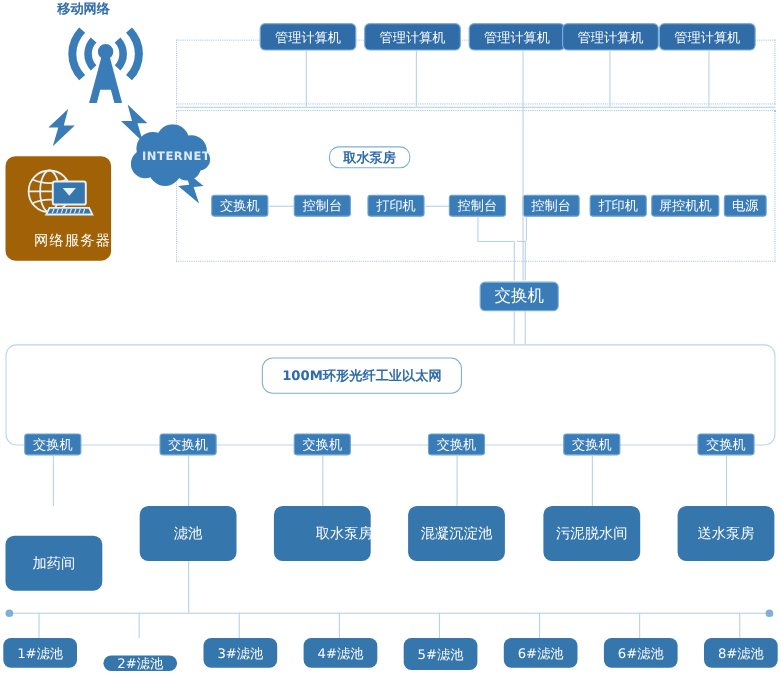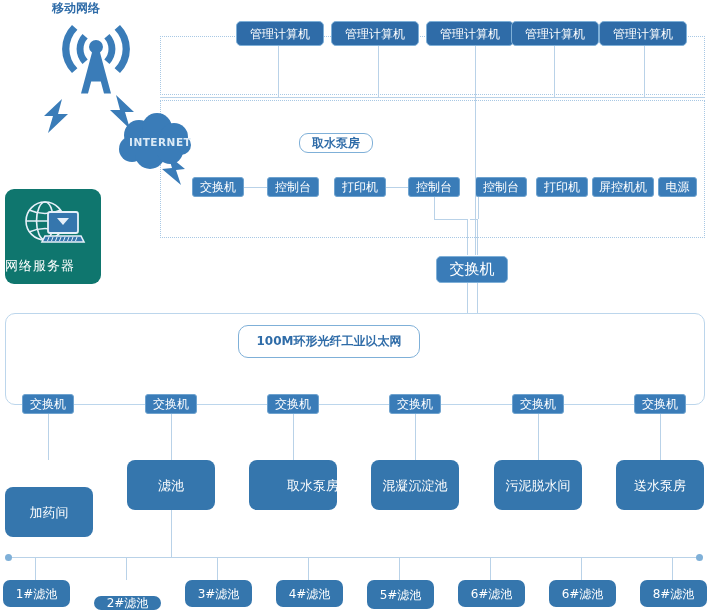--- a/index.html
+++ b/index.html
@@ -65,24 +65,23 @@
   .vline{position:absolute;width:1px;background:#b9d2e8;}
   .hline{position:absolute;height:1px;background:#b9d2e8;}
   .dot{position:absolute;width:7px;height:7px;border-radius:50%;background:#7fb0d8;}
 
   
   .tower-label{
     position:absolute;color:#2f6ca8;font-size:12px;font-weight:bold;white-space:nowrap;
   }
   
   .server{
-    position:absolute;background:#0f766e;border-radius:9px;
-    display:flex;flex-direction:column;align-items:flex-start;justify-content:flex-end;
+    position:absolute;background:#a16207;border-radius:9px;
+    display:flex;flex-direction:column;align-items:flex-end;justify-content:flex-end;
     color:#fff;
-    margin-top:47px;
   }
   .server-label{font-size:13px;padding-bottom:9px;letter-spacing:1px;}
 
   .cloud-text{
     position:absolute;color:#dbeaf6;font-size:10.5px;font-weight:bold;letter-spacing:.5px;
     white-space:nowrap;
   }
   svg{display:block;}
 </style>
 </head>

